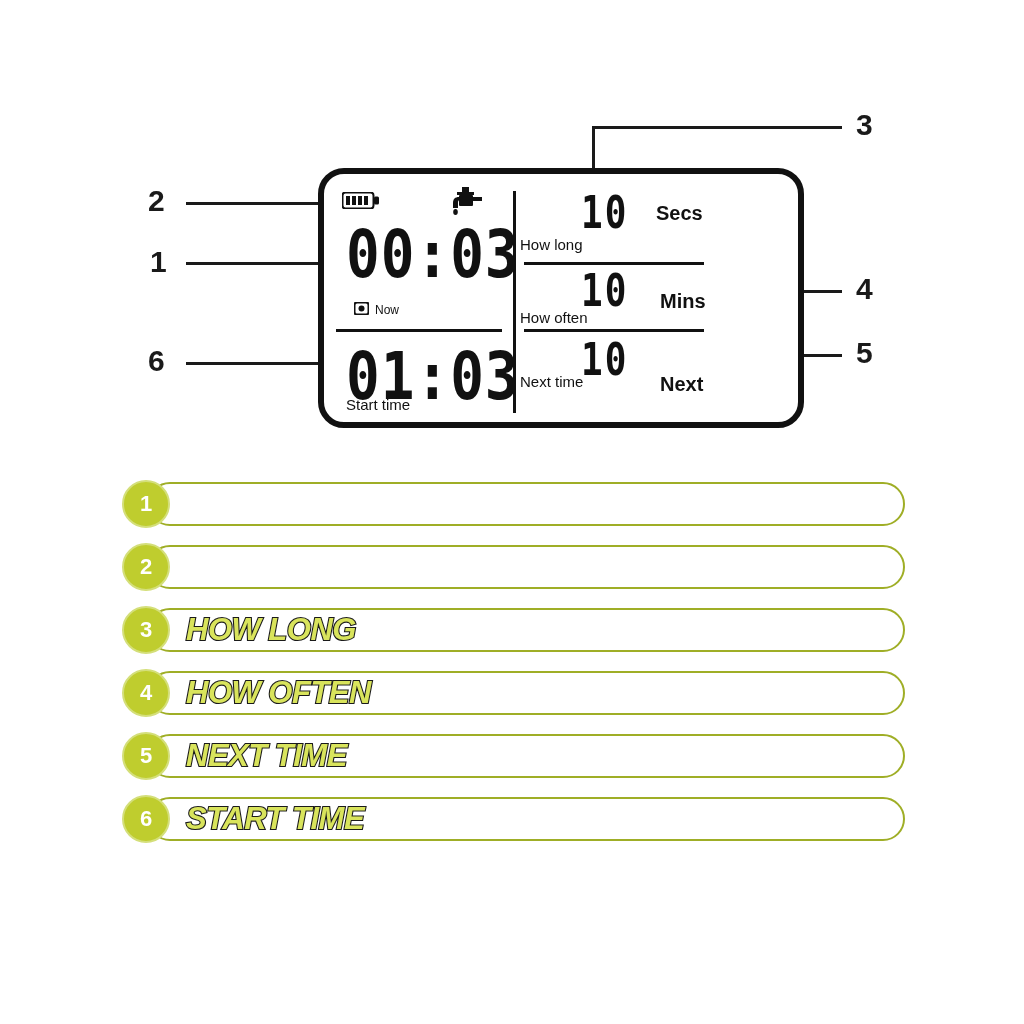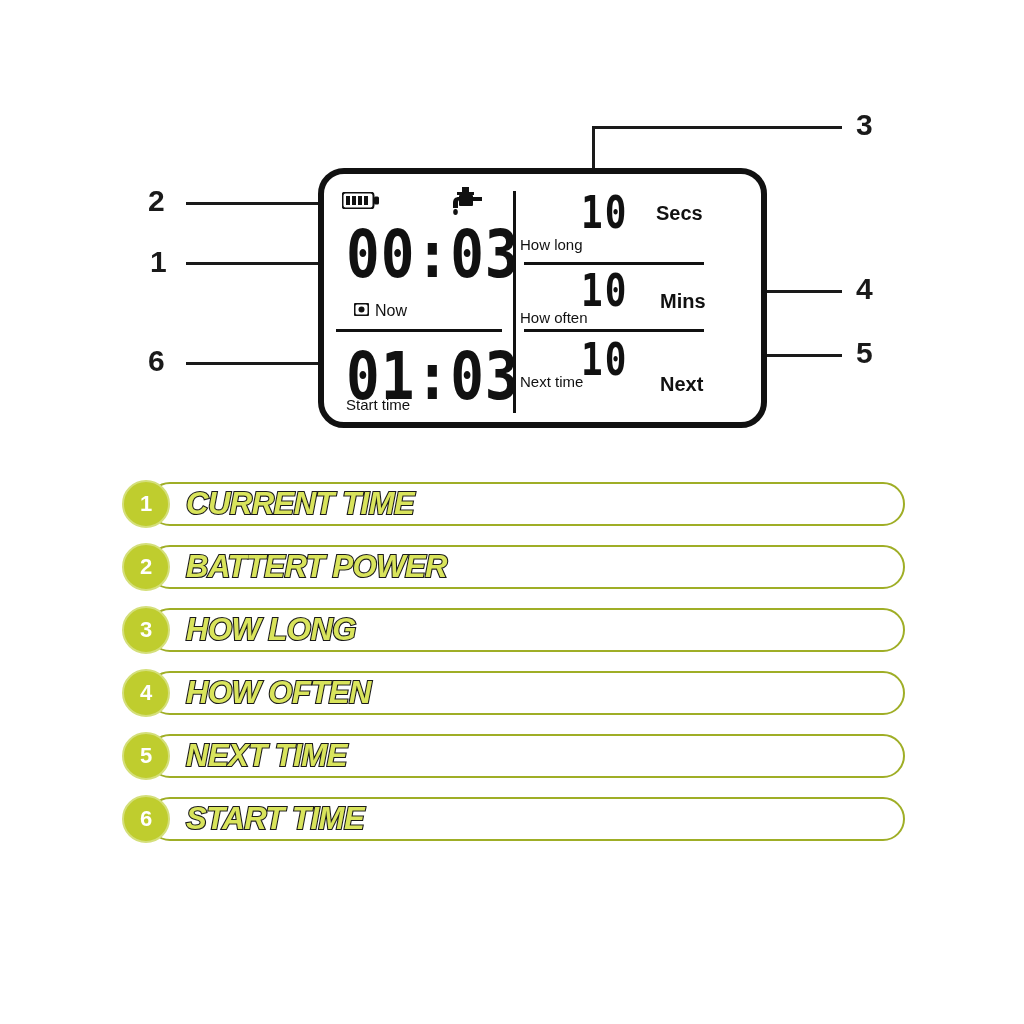--- a/index.html
+++ b/index.html
@@ -19,21 +19,21 @@
   #diagram {
     position: absolute;
     left: 0; top: 0;
     width: 1024px; height: 470px;
   }
 
   
   #lcd {
     position: absolute;
     left: 318px; top: 168px;
-    width: 449px; height: 260px;
+    width: 486px; height: 260px;
     box-sizing: border-box;
     border: 6px solid #111111;
     border-radius: 26px;
     background: #ffffff;
     z-index: 3;
   }
 
   
   .v-divider {
     position: absolute;
@@ -83,21 +83,21 @@
     line-height: 56px;
     transform: scaleY(1.18);
     transform-origin: left top;
   }
   #time-now   { left: 22px; top: 48px; }
   #time-start { left: 22px; top: 170px; }
 
   .now-label {
     position: absolute;
     left: 30px; top: 128px;
-    font-size: 16px;
+    font-size: 12px;
     color: #111111;
     display: flex;
     align-items: center;
     gap: 6px;
   }
   .start-label {
     position: absolute;
     left: 22px; top: 222px;
     font-size: 15px;
     color: #111111;
@@ -289,27 +289,25 @@
     <div class="cell-name" id="nt-name">Next time</div>
 
   </div>
 </div>
 
 <div id="legend">
 
   <div class="legend-row">
     <div class="legend-pill"></div>
     <div class="legend-badge">1</div>
-    <div class="legend-text">CURRENT TIME</div>
   </div>
 
   <div class="legend-row">
     <div class="legend-pill"></div>
     <div class="legend-badge">2</div>
-    <div class="legend-text">BATTERT POWER</div>
   </div>
 
   <div class="legend-row">
     <div class="legend-pill"></div>
     <div class="legend-badge">3</div>
     <div class="legend-text">HOW LONG</div>
   </div>
 
   <div class="legend-row">
     <div class="legend-pill"></div>

